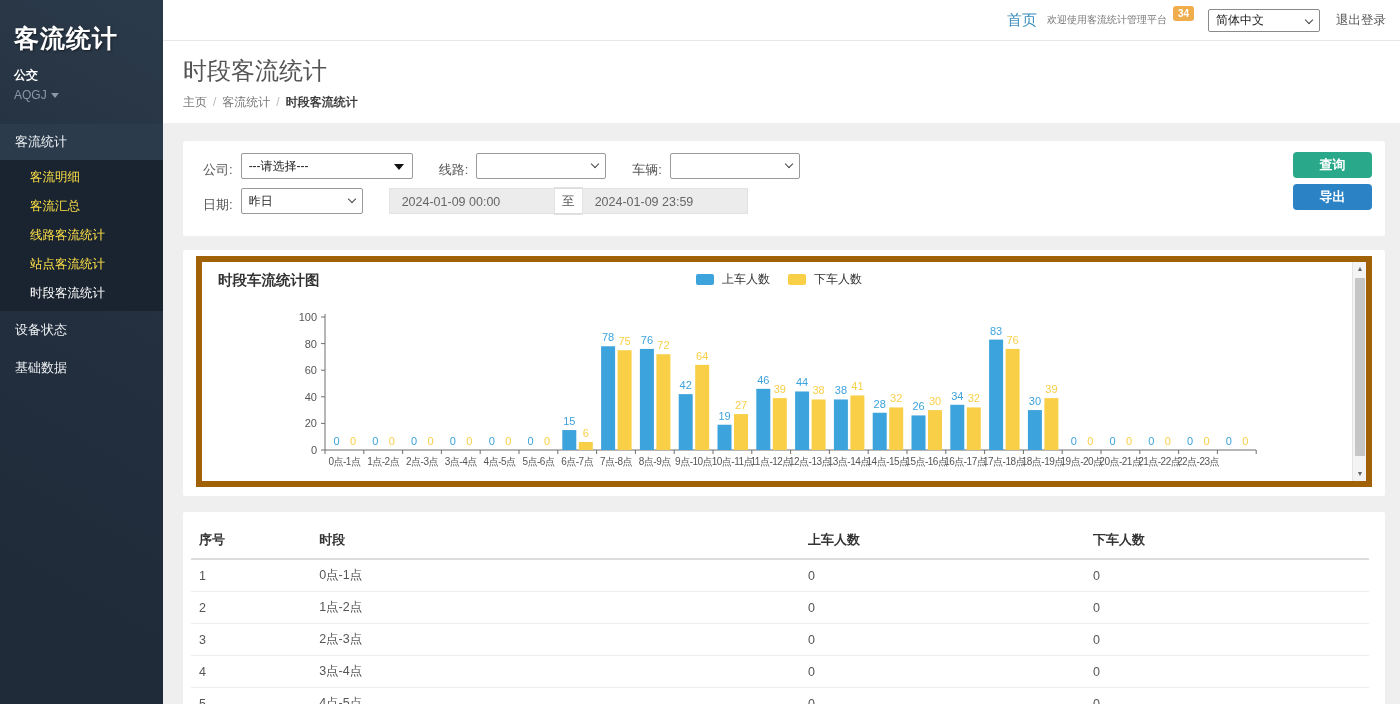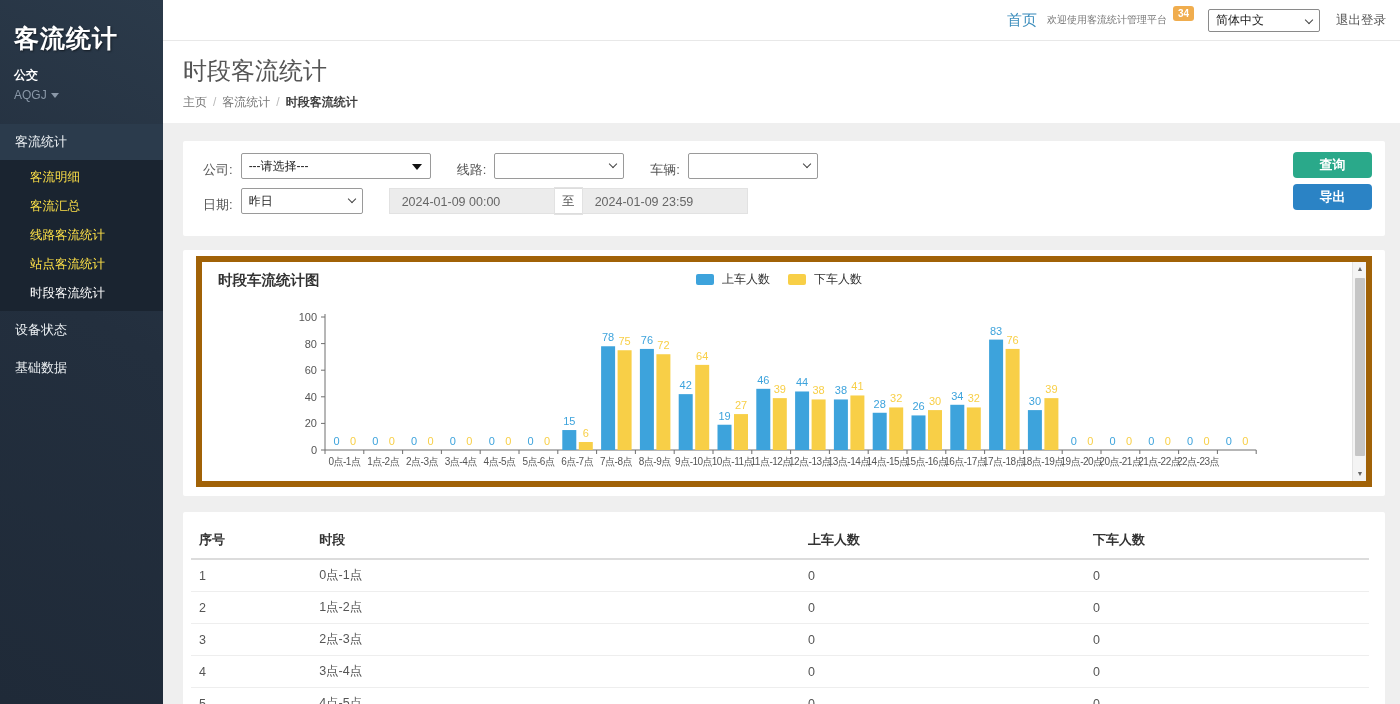--- a/index.html
+++ b/index.html
@@ -50,21 +50,21 @@
   .content { flex:1; padding:18px 15px 0 20px; background:#efefef; overflow:hidden; }
   .card { background:#fff; border-radius:2px; }
 
   
   .filter-card { position:relative; padding:12px 110px 13px 20px; }
   .filter-row { display:flex; align-items:center; margin-bottom:9px; }
   .filter-row:last-child { margin-bottom:0; }
   .f-label { font-size:13px; color:#555; margin-right:8px; }
   .f-group { display:flex; align-items:flex-end; margin-right:26px; }
   .sel { height:26px; line-height:24px; border:1px solid #9a9a9a; }
-  .company-select { width:190px; }
+  .company-select { width:172px; }
   .company-select .tri { position:absolute; right:8px; top:10px; width:0; height:0;
     border-left:5px solid transparent; border-right:5px solid transparent; border-top:6px solid #111; }
   .line-select { width:130px; }
   .vehicle-select { width:130px; }
   .station-select { width:165px; }
   .date-select { width:122px; }
   .date-input { height:26px; line-height:26px; width:166px; background:#ececec;
     border:1px solid #e2e2e2; color:#666; font-size:12.5px; padding:0 12px; }
   .to-box { height:26px; line-height:24px; width:27px; background:#fff; border:1px solid #ddd;
     border-left:none; border-right:none; outline:1px solid #e2e2e2; color:#555; font-size:12.5px; text-align:center; }

